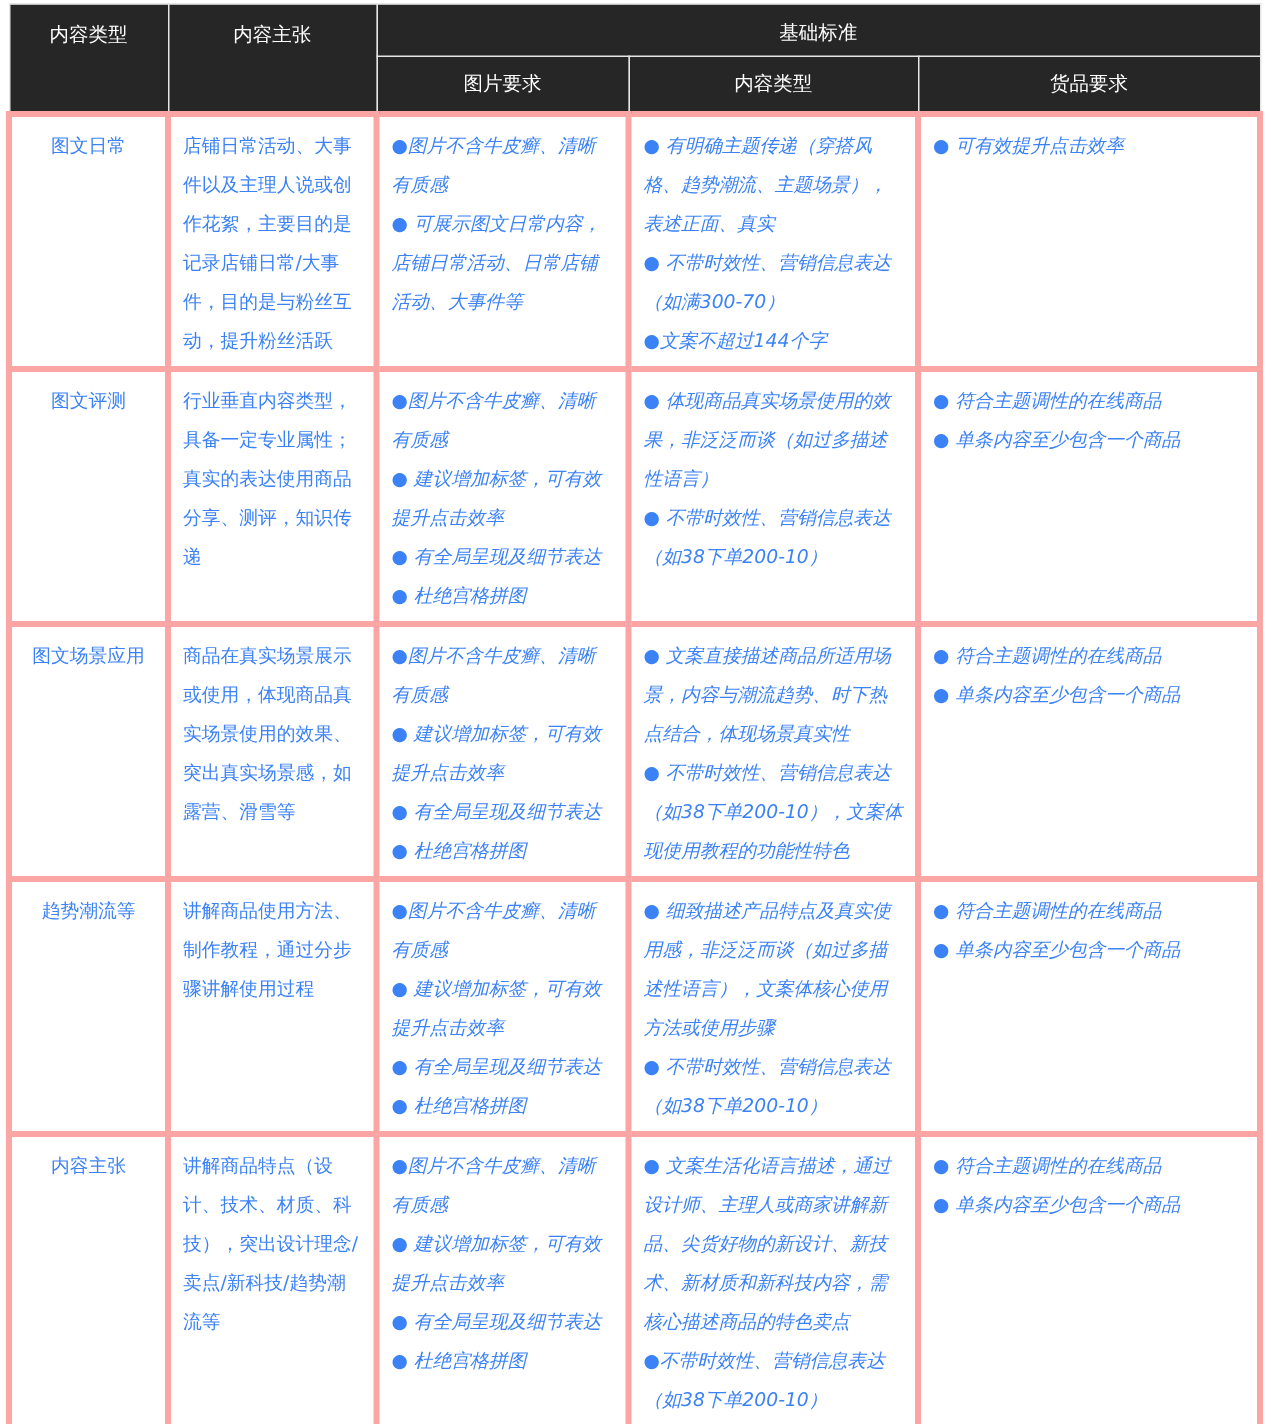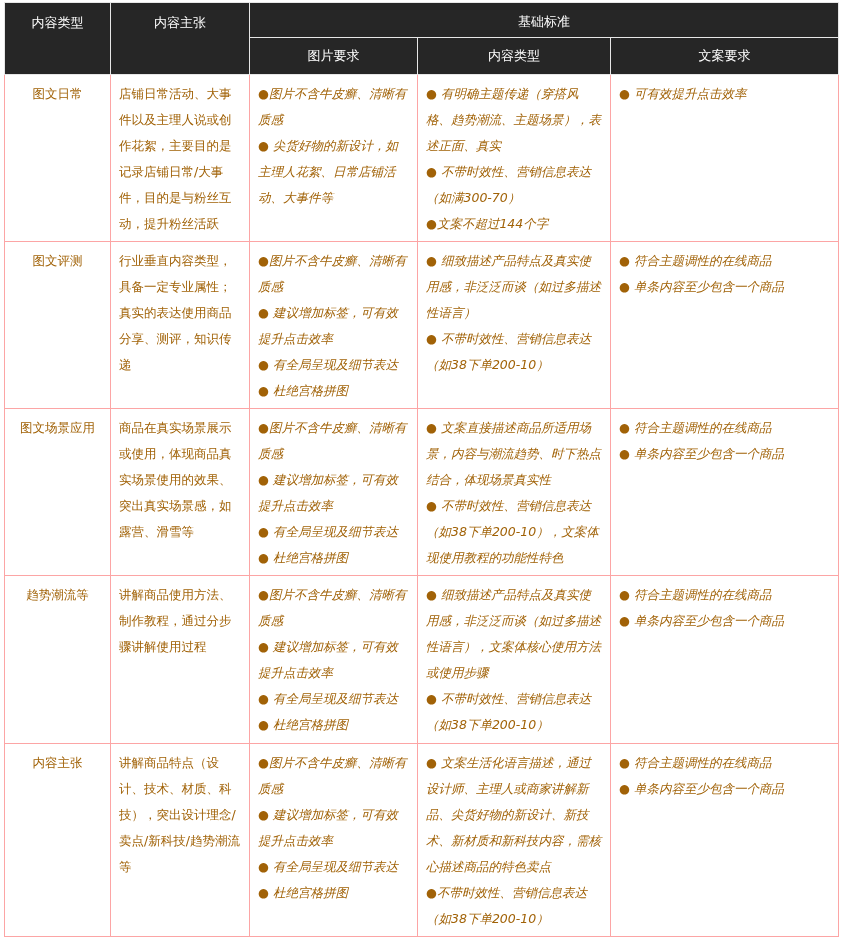--- a/index.html
+++ b/index.html
@@ -12,21 +12,21 @@
   col.c4 { width: 193px; }
   col.c5 { width: 228px; }
   th {
     background: #262626; color: #ffffff; font-weight: normal; font-size: 13px;
     border: 1px solid #e6e6e6; text-align: center; padding: 0;
   }
   th.top { height: 35px; vertical-align: top; padding-top: 10px; box-sizing: border-box; }
   th.span2 { vertical-align: top; padding-top: 11px; font-family: Liberation Serif, serif; }
   th.sub { height: 36px; vertical-align: middle; }
   td {
-    border: 1px solid #fca5a5; vertical-align: top; font-size: 12.5px; color: #a16207;
+    border: 4px solid #fca5a5; vertical-align: top; font-size: 12.5px; color: #3b82f6;
     line-height: 26px; padding: 6px 8px 4px 8px; word-break: break-all;
   }
   td.type { text-align: center; padding-left: 2px; padding-right: 2px; }
   td.claim { padding-left: 8px; border-radius: 19px; }
   .item { display: block; font-style: italic; }
 </style>
 </head>
 <body>
 
 <div class="wrap">
@@ -40,31 +40,31 @@
       </colgroup>
   <thead>
     <tr>
       <th rowspan="2" class="span2">内容类型</th>
       <th rowspan="2" class="span2">内容主张</th>
       <th colspan="3" class="top">基础标准</th>
     </tr>
     <tr>
       <th class="sub">图片要求</th>
       <th class="sub">内容类型</th>
-      <th class="sub">文案要求</th>
+      <th class="sub">货品要求</th>
     </tr>
   </thead>
   <tbody id="tbody">
 
     <tr style="height:167px">
       <td class="type">图文日常</td>
       <td class="claim">店铺日常活动、大事件以及主理人说或创作花絮，主要目的是记录店铺日常/大事件，目的是与粉丝互动，提升粉丝活跃</td>
       <td>
         <span class="item">●图片不含牛皮癣、清晰有质感</span>
-        <span class="item">● 尖货好物的新设计，如主理人花絮、日常店铺活动、大事件等</span>
+        <span class="item">● 可展示图文日常内容，店铺日常活动、日常店铺活动、大事件等</span>
       </td>
       <td>
         <span class="item">● 有明确主题传递（穿搭风格、趋势潮流、主题场景），表述正面、真实</span>
         <span class="item">● 不带时效性、营销信息表达（如满300-70）</span>
         <span class="item">●文案不超过144个字</span>
       </td>
       <td>
         <span class="item">● 可有效提升点击效率</span>
       </td>
     </tr>
@@ -72,21 +72,21 @@
     <tr style="height:167px">
       <td class="type">图文评测</td>
       <td class="claim">行业垂直内容类型，具备一定专业属性；真实的表达使用商品分享、测评，知识传递</td>
       <td>
         <span class="item">●图片不含牛皮癣、清晰有质感</span>
         <span class="item">● 建议增加标签，可有效提升点击效率</span>
         <span class="item">● 有全局呈现及细节表达</span>
         <span class="item">● 杜绝宫格拼图</span>
       </td>
       <td>
-        <span class="item">● 细致描述产品特点及真实使用感，非泛泛而谈（如过多描述性语言）</span>
+        <span class="item">● 体现商品真实场景使用的效果，非泛泛而谈（如过多描述性语言）</span>
         <span class="item">● 不带时效性、营销信息表达（如38下单200-10）</span>
       </td>
       <td>
         <span class="item">● 符合主题调性的在线商品</span>
         <span class="item">● 单条内容至少包含一个商品</span>
       </td>
     </tr>
 
     <tr style="height:167px">
       <td class="type">图文场景应用</td>

